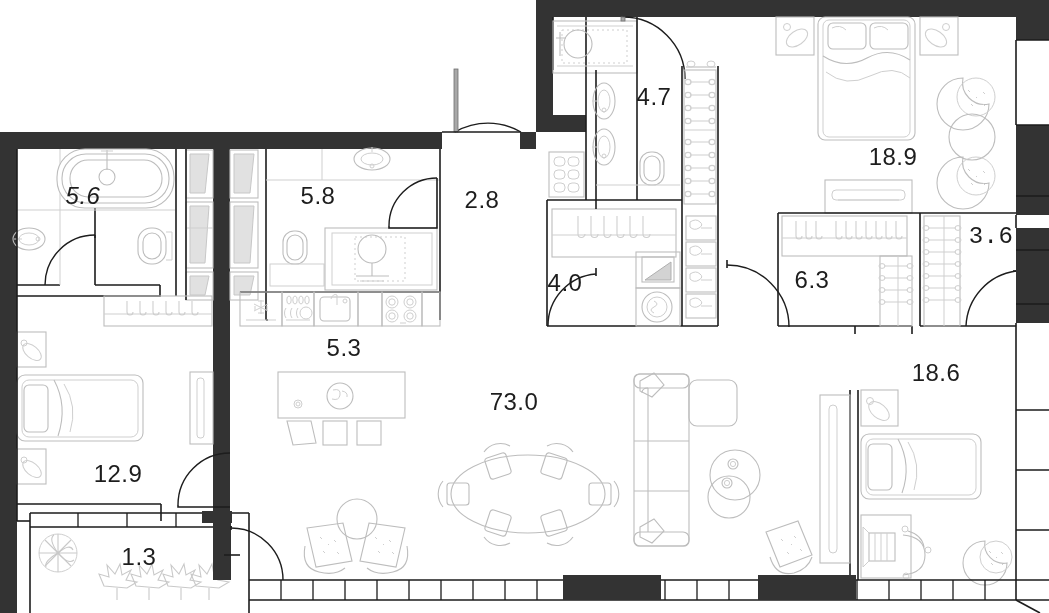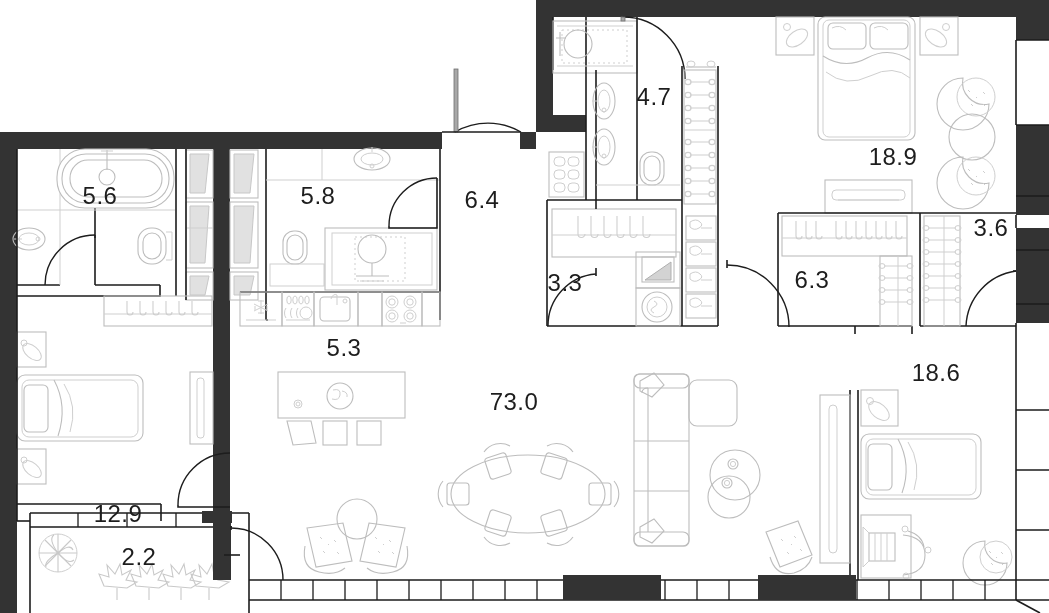--- a/index.html
+++ b/index.html
@@ -709,27 +709,27 @@
       <path class="pwl" d="M17,521 L30,521"></path>
     </g>
 
     <g>
       <path class="pwl" d="M596,200 L596,209"></path>
       <path class="pwl" d="M682,326 L718,326"></path>
     </g>
 
   </svg>
 
-  <div class="area-label" style="left:100px;  top:196px;">5.6</div>
+  <div class="area-label" style="left:83px;  top:196px;font-style:italic;">5.6</div>
   <div class="area-label" style="left:318px;  top:196px;">5.8</div>
-  <div class="area-label" style="left:482px;  top:200px;">6.4</div>
+  <div class="area-label" style="left:482px;  top:200px;">2.8</div>
   <div class="area-label" style="left:654px;  top:97px;">4.7</div>
-  <div class="area-label" style="left:565px;  top:283px;">3.3</div>
+  <div class="area-label" style="left:565px;  top:283px;">4.0</div>
   <div class="area-label" style="left:893px;  top:157px;">18.9</div>
   <div class="area-label" style="left:812px;  top:280px;">6.3</div>
-  <div class="area-label" style="left:991px;  top:228px;">3.6</div>
+  <div class="area-label" style="left:991px;  top:236px;font-family:Liberation Mono, monospace;">3.6</div>
   <div class="area-label" style="left:344px;  top:348px;">5.3</div>
-  <div class="area-label" style="left:118px;  top:474px;margin-top:40px;">12.9</div>
+  <div class="area-label" style="left:118px;  top:474px;">12.9</div>
   <div class="area-label" style="left:514px;  top:402px;">73.0</div>
   <div class="area-label" style="left:936px;  top:373px;">18.6</div>
-  <div class="area-label" style="left:139px;  top:557px;">2.2</div>
+  <div class="area-label" style="left:139px;  top:557px;">1.3</div>
 
 </div>
 
 </body></html>

